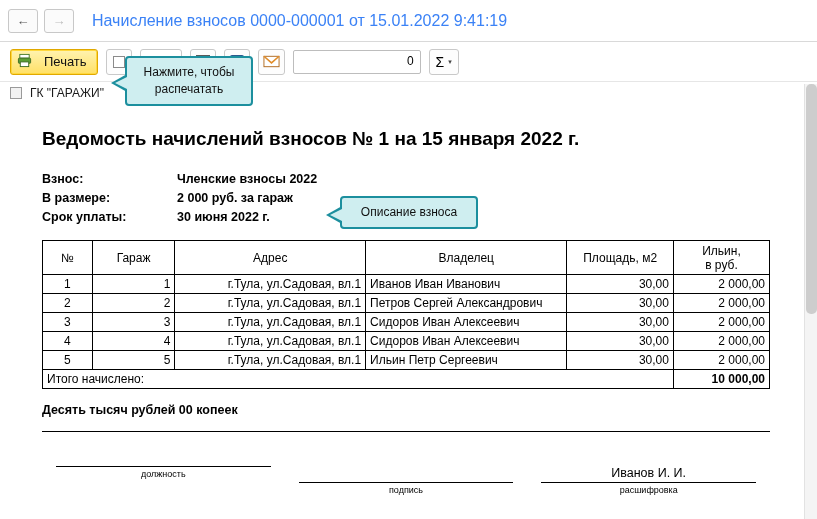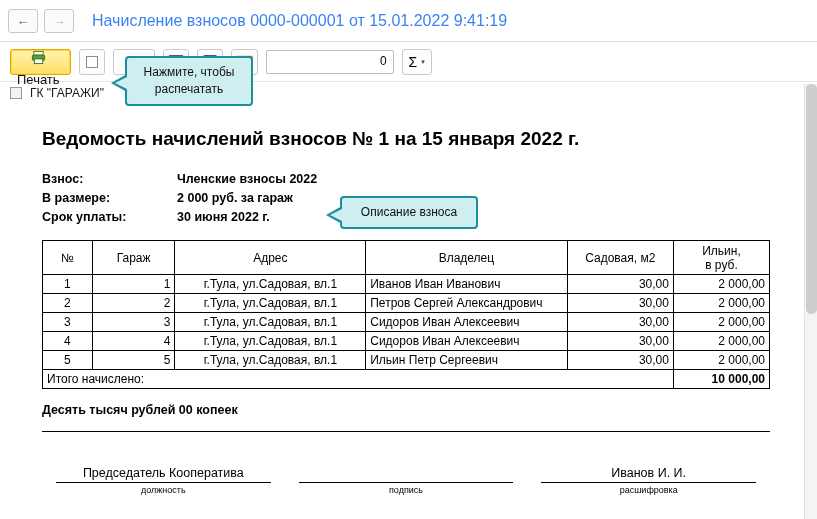--- a/index.html
+++ b/index.html
@@ -47,30 +47,29 @@
     height: 40px;
     display: flex;
     align-items: center;
     padding: 0 10px;
     gap: 8px;
     background: #ffffff;
     border-bottom: 1px solid #e6e6e6;
     position: relative;
   }
   .print-btn {
-    display: flex; align-items: center; gap: 4px;
+    display: flex; align-items: center; gap: 12px;
     height: 26px;
     padding: 0 10px 0 6px;
     border: 1px solid #e0a800;
     border-radius: 3px;
     background: linear-gradient(#fff3b0, #ffe066);
     font-size: 13px;
     color: #111;
     box-shadow: 0 0 0 1px #ffd83d inset;
-    flex-direction: column;
   }
   .tb-item {
     height: 26px;
     min-width: 26px;
     border: 1px solid #c9c9c9;
     border-radius: 3px;
     background: #fdfdfd;
     display: flex; align-items: center; justify-content: center;
     padding: 0 4px;
   }
@@ -185,21 +184,21 @@
     height: 18px;
   }
   table.grid th {
     font-weight: normal;
     text-align: center;
     vertical-align: middle;
     height: 34px;
   }
   .c-num   { width: 52px; text-align: center; }
   .c-gar   { width: 86px; text-align: right; }
-  .c-addr  { width: 200px; text-align: center; }
+  .c-addr  { width: 200px; text-align: right; }
   .c-own   { width: 210px; text-align: left; }
   .c-area  { width: 110px; text-align: right; }
   .c-sum   { width: 100px; text-align: right; }
 
   .total-row td { border: none; }
   .total-label {
     text-align: left;
     font-weight: normal;
     padding-right: 8px;
   }
@@ -368,21 +367,21 @@
     </div>
   </div>
 
   <table class="grid">
     <thead>
       <tr>
         <th class="c-num">№</th>
         <th class="c-gar">Гараж</th>
         <th class="c-addr">Адрес</th>
         <th class="c-own">Владелец</th>
-        <th class="c-area">Садовая, м2</th>
+        <th class="c-area">Площадь, м2</th>
         <th class="c-sum">
           <span>Ильин,</span><br>
           <span>в руб.</span>
         </th>
       </tr>
     </thead>
     <tbody>
       <tr>
         <td class="c-num">1</td>
         <td class="c-gar">1</td>
@@ -428,21 +427,20 @@
         <td class="total-value c-sum">10 000,00</td>
       </tr>
     </tbody>
   </table>
 
   <div class="amount-words">Десять тысяч рублей 00 копеек</div>
   <div class="hr-line"></div>
 
   <div class="signatures">
     <div class="sig">
-      <div class="name">Председатель Кооператива</div>
       <div class="rule"></div>
       <div class="cap">должность</div>
     </div>
     <div class="sig">
       <div class="name">&nbsp;</div>
       <div class="rule"></div>
       <div class="cap">подпись</div>
     </div>
     <div class="sig">
       <div class="name">Иванов И. И.</div>

